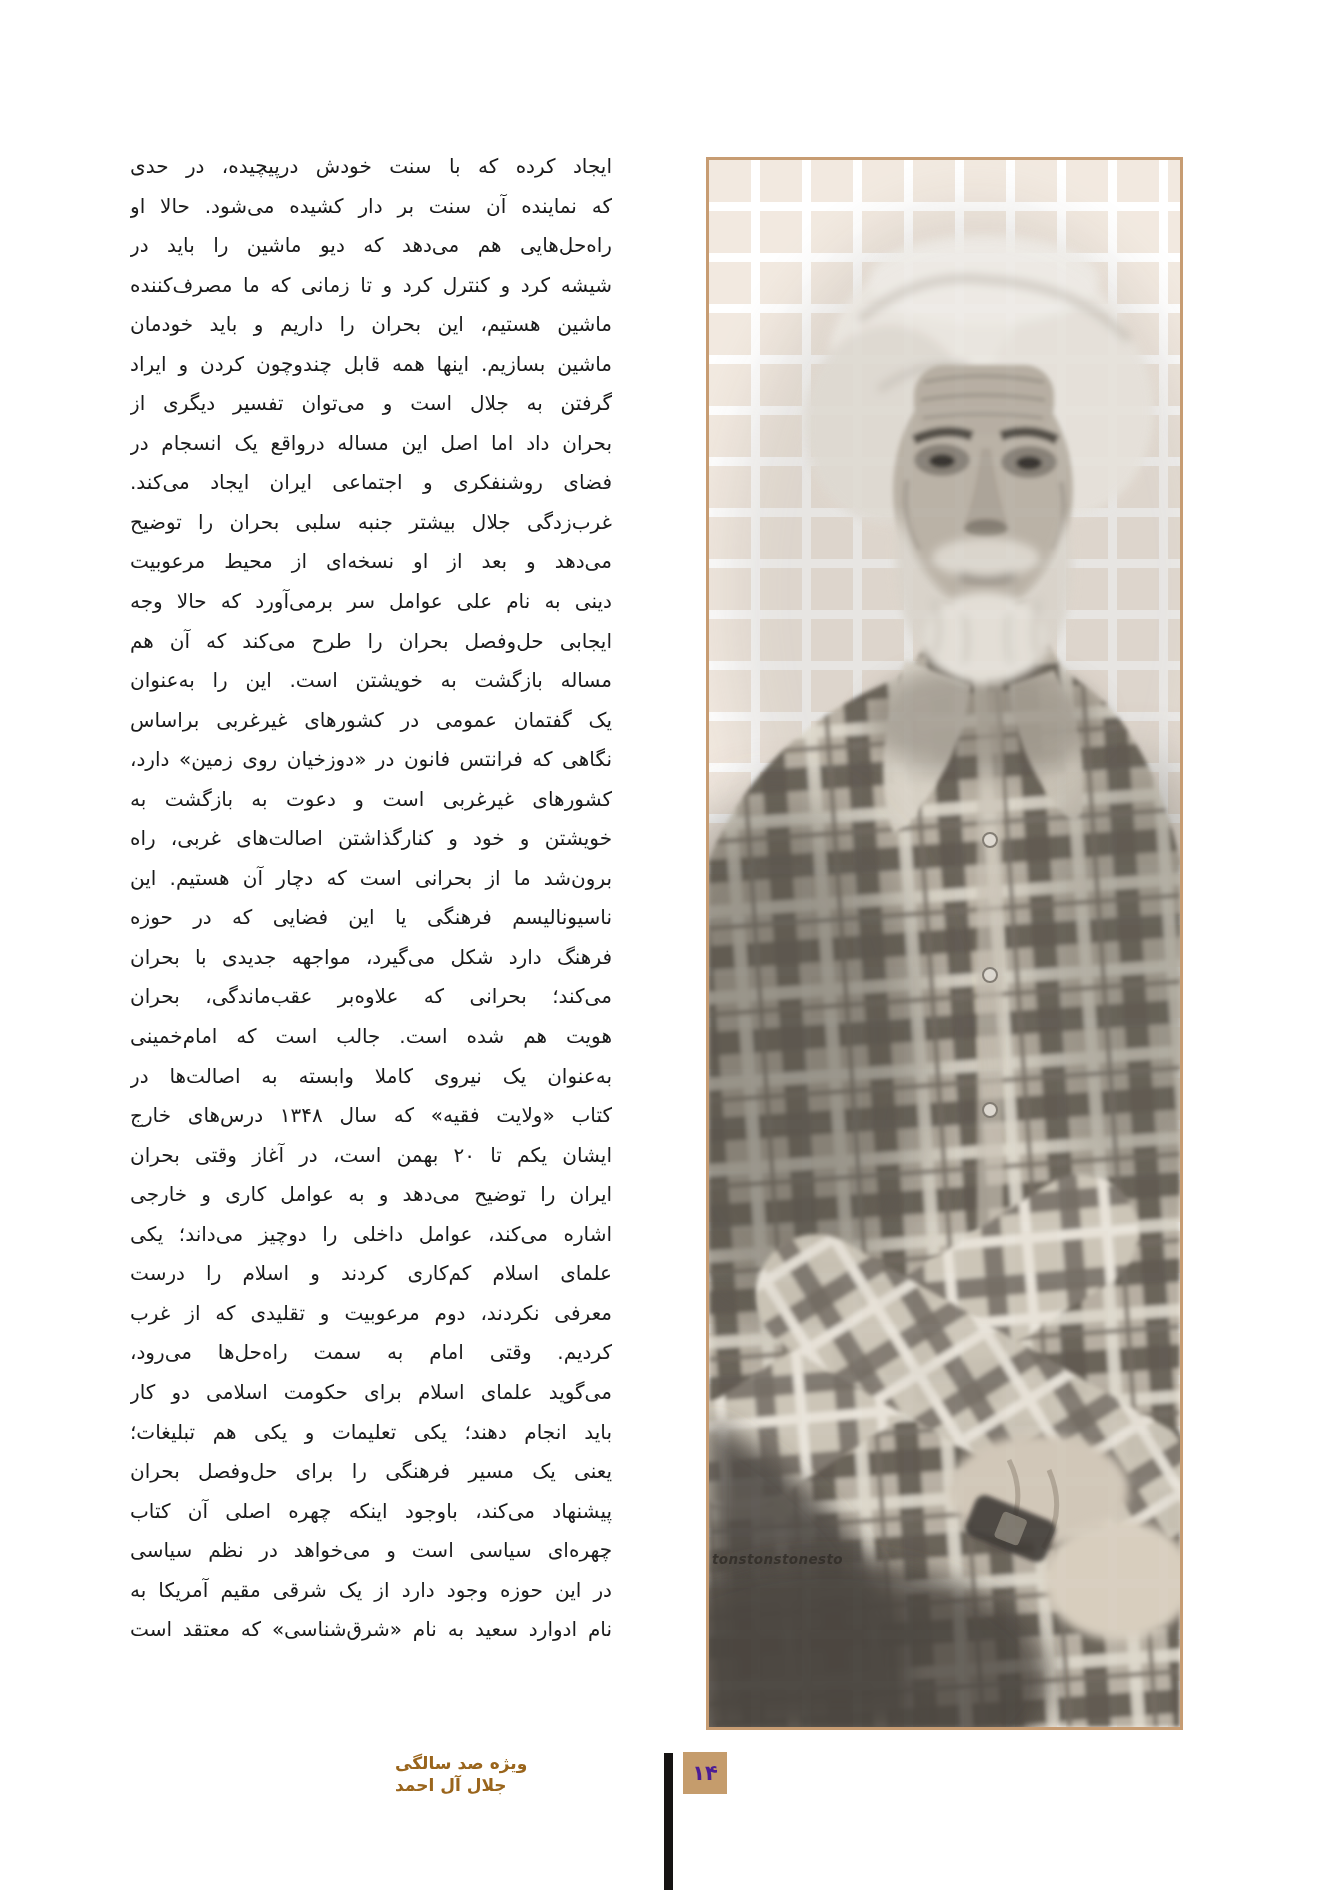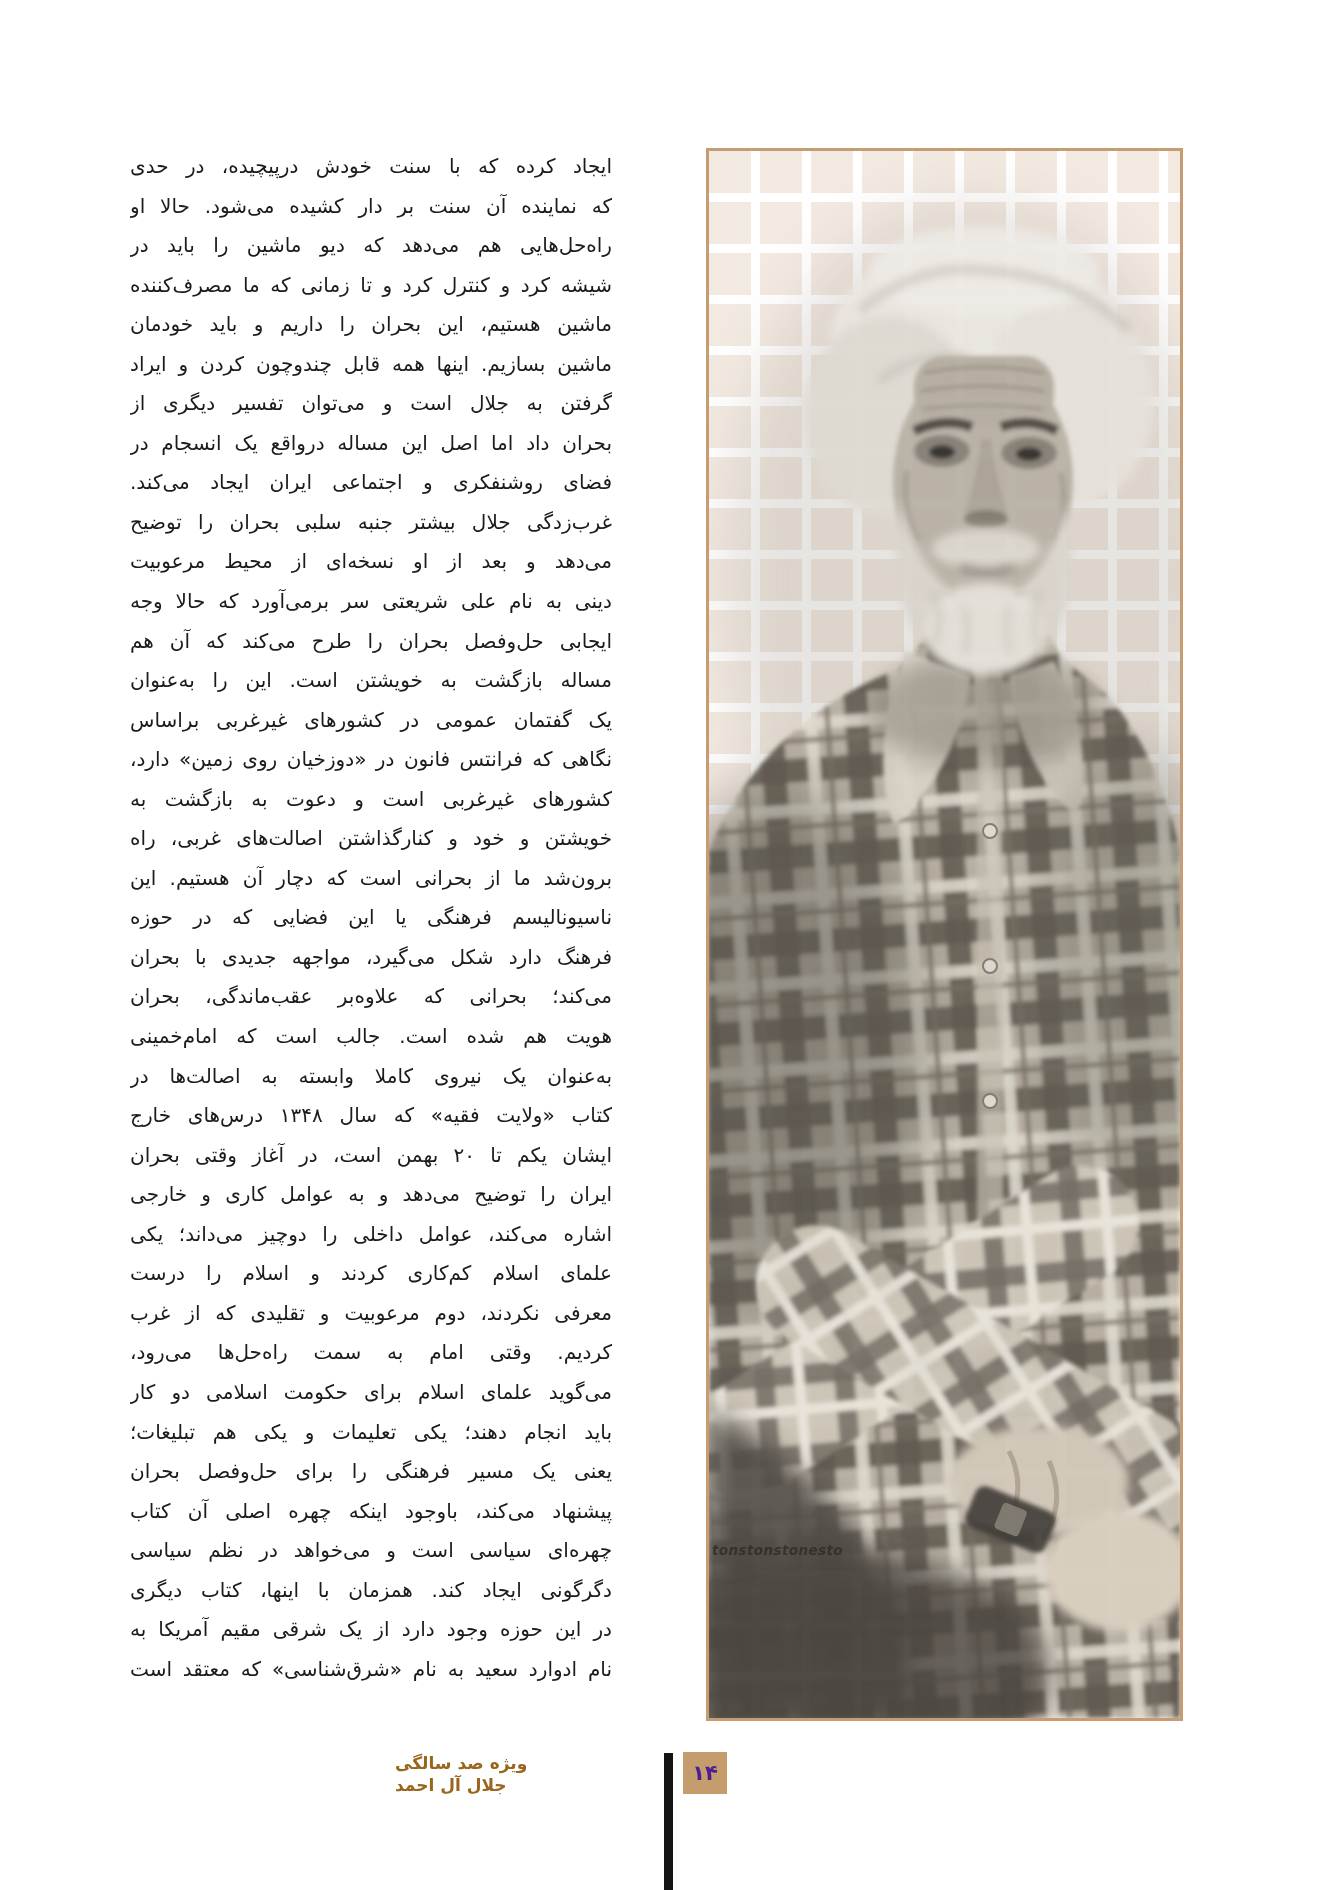--- a/index.html
+++ b/index.html
@@ -26,21 +26,21 @@
     height:39.55px;
     line-height:39.55px;
     font-size:20px;
     overflow:hidden;
     white-space:normal;
   }
 
   
   .photo{
     position:absolute;
-    left:706px;top:148px;
+    left:706px;top:157px;
     width:471px;height:1567px;
     margin:0;
     border:3px solid #c79c72;
     background-color:#ffffff;
     background-image:
       repeating-linear-gradient(to right, transparent 0 42px, #ffffff 42px 51px),
       repeating-linear-gradient(to bottom, #f2e9e0 0 42px, #ffffff 42px 51px);
     font-style: italic;
   }
   .photo svg{
@@ -102,21 +102,21 @@
         <div class="line">که نماینده آن سنت بر دار کشیده می‌شود. حالا او</div>
         <div class="line">راه‌حل‌هایی هم می‌دهد که دیو ماشین را باید در</div>
         <div class="line">شیشه کرد و کنترل کرد و تا زمانی که ما مصرف‌کننده</div>
         <div class="line">ماشین هستیم، این بحران را داریم و باید خودمان</div>
         <div class="line">ماشین بسازیم. اینها همه قابل چندوچون کردن و ایراد</div>
         <div class="line">گرفتن به جلال است و می‌توان تفسیر دیگری از</div>
         <div class="line">بحران داد اما اصل این مساله درواقع یک انسجام در</div>
         <div class="line">فضای روشنفکری و اجتماعی ایران ایجاد می‌کند.</div>
         <div class="line">غرب‌زدگی جلال بیشتر جنبه سلبی بحران را توضیح</div>
         <div class="line">می‌دهد و بعد از او نسخه‌ای از محیط مرعوبیت</div>
-        <div class="line">دینی به نام علی شریعتی سر برمی‌آورد که حالا وجه</div>
+        <div class="line">دینی به نام علی عوامل سر برمی‌آورد که حالا وجه</div>
         <div class="line">ایجابی حل‌وفصل بحران را طرح می‌کند که آن هم</div>
         <div class="line">مساله بازگشت به خویشتن است. این را به‌عنوان</div>
         <div class="line">یک گفتمان عمومی در کشورهای غیرغربی براساس</div>
         <div class="line">نگاهی که فرانتس فانون در «دوزخیان روی زمین» دارد،</div>
         <div class="line">کشورهای غیرغربی است و دعوت به بازگشت به</div>
         <div class="line">خویشتن و خود و کنارگذاشتن اصالت‌های غربی، راه</div>
         <div class="line">برون‌شد ما از بحرانی است که دچار آن هستیم. این</div>
         <div class="line">ناسیونالیسم فرهنگی یا این فضایی که در حوزه</div>
         <div class="line">فرهنگ دارد شکل می‌گیرد، مواجهه جدیدی با بحران</div>
         <div class="line">می‌کند؛ بحرانی که علاوه‌بر عقب‌ماندگی، بحران</div>
@@ -127,21 +127,20 @@
         <div class="line">ایران را توضیح می‌دهد و به عوامل کاری و خارجی</div>
         <div class="line">اشاره می‌کند، عوامل داخلی را دوچیز می‌داند؛ یکی</div>
         <div class="line">علمای اسلام کم‌کاری کردند و اسلام را درست</div>
         <div class="line">معرفی نکردند، دوم مرعوبیت و تقلیدی که از غرب</div>
         <div class="line">کردیم. وقتی امام به سمت راه‌حل‌ها می‌رود،</div>
         <div class="line">می‌گوید علمای اسلام برای حکومت اسلامی دو کار</div>
         <div class="line">باید انجام دهند؛ یکی تعلیمات و یکی هم تبلیغات؛</div>
         <div class="line">یعنی یک مسیر فرهنگی را برای حل‌وفصل بحران</div>
         <div class="line">پیشنهاد می‌کند، باوجود اینکه چهره اصلی آن کتاب</div>
         <div class="line">چهره‌ای سیاسی است و می‌خواهد در نظم سیاسی</div>
-        <div class="line">دگرگونی ایجاد کند. همزمان با اینها، کتاب دیگری</div>
         <div class="line">در این حوزه وجود دارد از یک شرقی مقیم آمریکا به</div>
         <div class="line">نام ادوارد سعید به نام «شرق‌شناسی» که معتقد است</div>
       </div>
   </main>
 
   <figure class="photo">
     <svg viewBox="0 0 471 1567" preserveAspectRatio="none">
       <defs>
         <pattern id="plaid" width="86" height="86" patternUnits="userSpaceOnUse" patternTransform="rotate(-4)">
           <rect width="86" height="86" fill="#b2aa9d"></rect>

